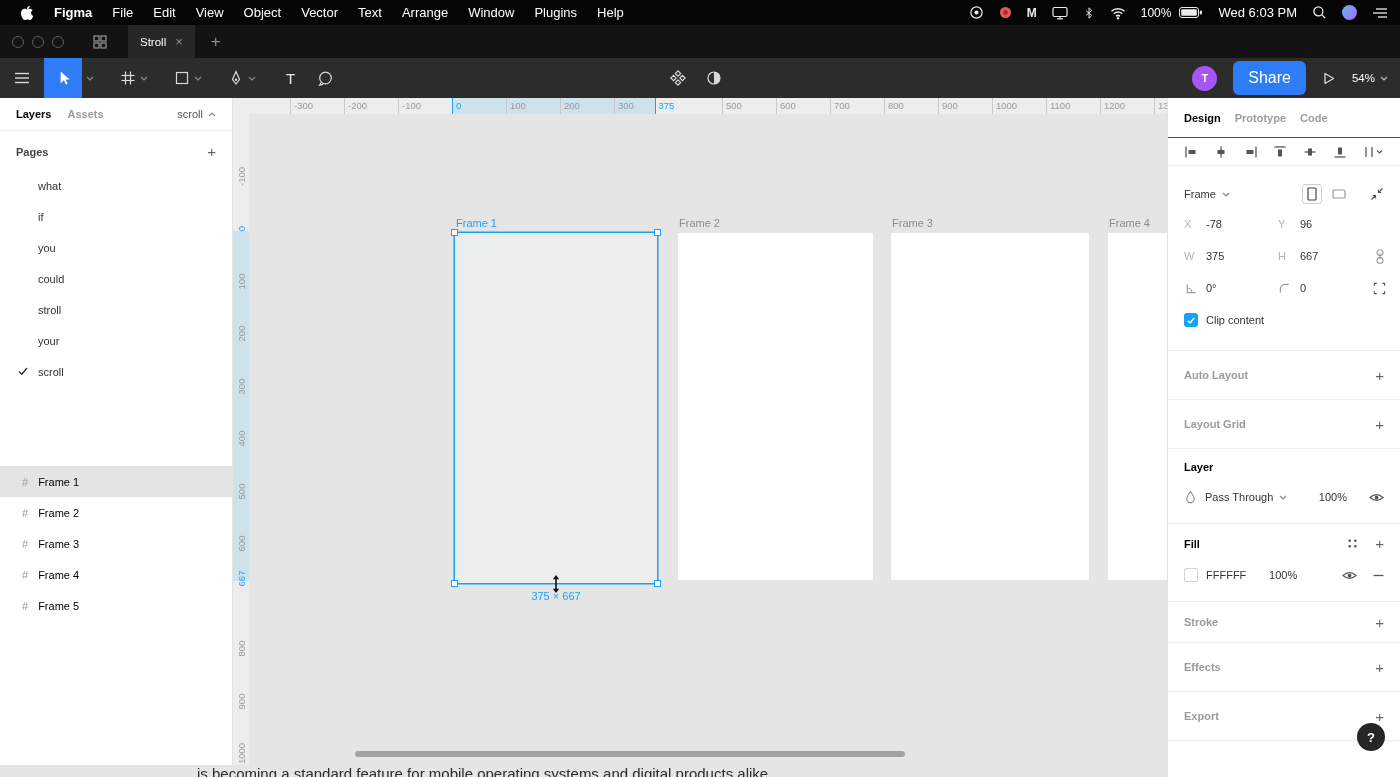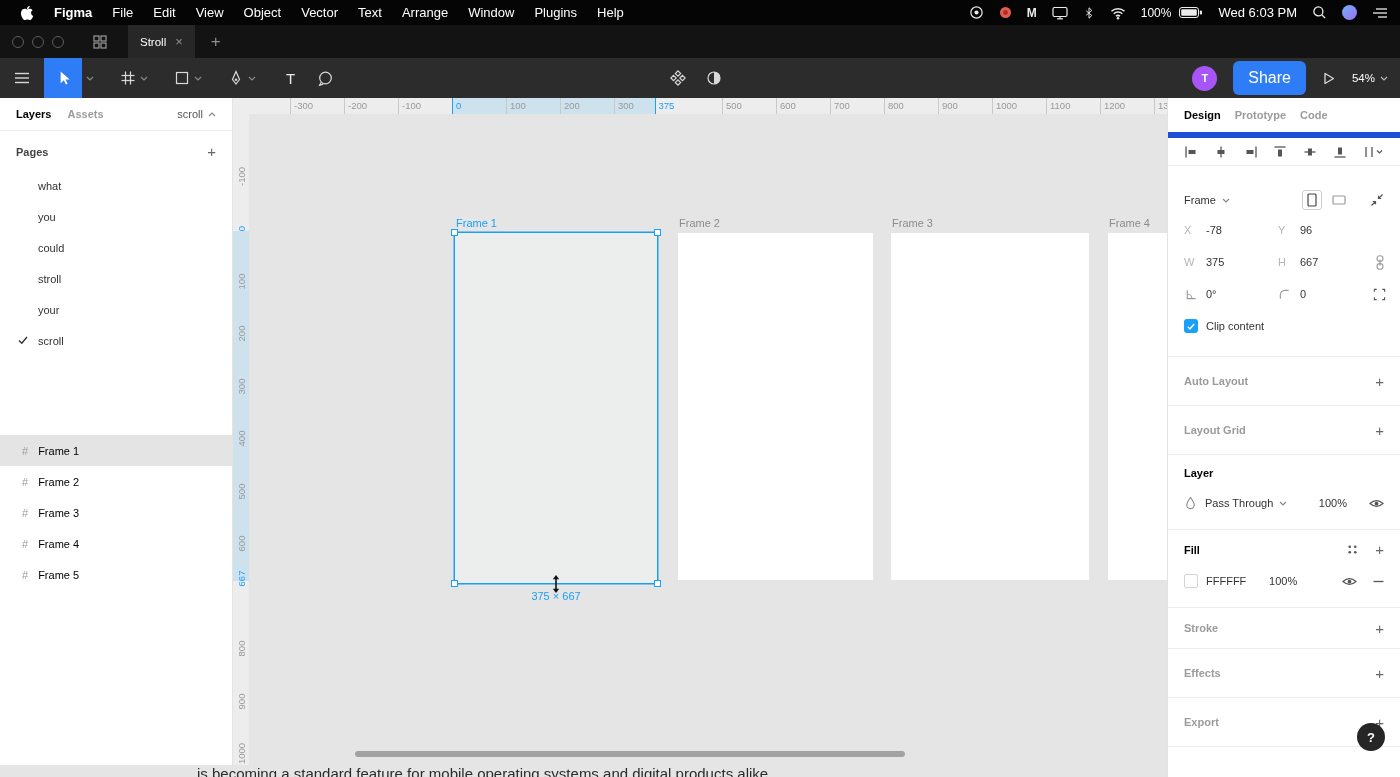--- a/index.html
+++ b/index.html
@@ -88,27 +88,27 @@
   .size-label { position:absolute; top:calc(100% + 7px); left:50%; transform:translateX(-50%); color:var(--accent); font-size:11px; white-space:nowrap; }
   .resize-cursor { position:absolute; left:50%; bottom:-10px; transform:translateX(-50%); width:10px; height:18px; }
   .h-scrollbar { position:absolute; left:122px; top:653px; width:550px; height:6px; background:#919191; border-radius:3px; opacity:.8; z-index:8; }
 
   .bottom-strip { position:absolute; top:765px; left:0; width:1167px; height:12px; background:var(--canvas-bg); overflow:hidden; z-index:11;text-align:right; }
   .bottom-text { position:absolute; left:197px; top:0; font-size:15px; color:#2b2b2b; white-space:nowrap; }
 
   
   .inspector { position:absolute; top:98px; right:0; width:233px; height:679px; background:#fff; border-left:1px solid #e3e3e3;
                font-size:11px; color:#333; z-index:10; }
-  .insp-tabs { height:40px; display:flex; align-items:center; gap:14px; padding:0 16px; border-bottom:6px solid #1d4ed8; }
+  .insp-tabs { height:40px; display:flex; align-items:center; gap:14px; padding:0 16px; border-bottom:1px solid #1d4ed8; }
   .insp-tab { color:#9b9b9b; font-weight:bold; }
   .insp-tab.active { color:#000; }
   .align-row { height:28px; display:flex; align-items:center; justify-content:space-between; padding:0 16px; border-bottom:1px solid #ececec; }
   .align-row .abtn { display:flex; align-items:center; }
   .row { display:flex; align-items:center; padding:0 16px; position:relative; }
-  .frame-row { height:28px; margin-top:20px;gap:25px; }
+  .frame-row { height:28px; margin-top:14px;gap:25px; }
   .frame-preset { display:flex; align-items:center; gap:6px; color:#333; }
   .preset-icons { margin-left:auto; display:flex; align-items:center; gap:7px; }
   .preset-box { width:20px; height:20px; border:1px solid #cfcfcf; border-radius:3px; display:flex; align-items:center; justify-content:center; }
   .preset-plain { width:20px; height:20px; display:flex; align-items:center; justify-content:center; }
   .shrink-btn { margin-left:14px; display:flex; }
   .xy-row,.wh-row,.rot-row,.clip-row { height:32px; }
   .field { width:86px; display:inline-flex; align-items:center; height:28px; }
   .field + .field { margin-left:8px; }
   .field label { color:#b5b5b5; width:22px; }
   .field .val { color:#333; }
@@ -352,20 +352,28 @@
           </svg>
         </span>
         <span class="pname">what</span>
       </div>
       <div class="page-row">
         <span class="check">
           <svg width="10" height="9" viewBox="0 0 10 9">
             <path d="M1 4.5 L3.8 7.2 L9 1" fill="none" stroke="#333" stroke-width="1.4"></path>
           </svg>
         </span>
+        <span class="pname">if</span>
+      </div>
+      <div class="page-row">
+        <span class="check">
+          <svg width="10" height="9" viewBox="0 0 10 9">
+            <path d="M1 4.5 L3.8 7.2 L9 1" fill="none" stroke="#333" stroke-width="1.4"></path>
+          </svg>
+        </span>
         <span class="pname">you</span>
       </div>
       <div class="page-row">
         <span class="check">
           <svg width="10" height="9" viewBox="0 0 10 9">
             <path d="M1 4.5 L3.8 7.2 L9 1" fill="none" stroke="#333" stroke-width="1.4"></path>
           </svg>
         </span>
         <span class="pname">could</span>
       </div>

